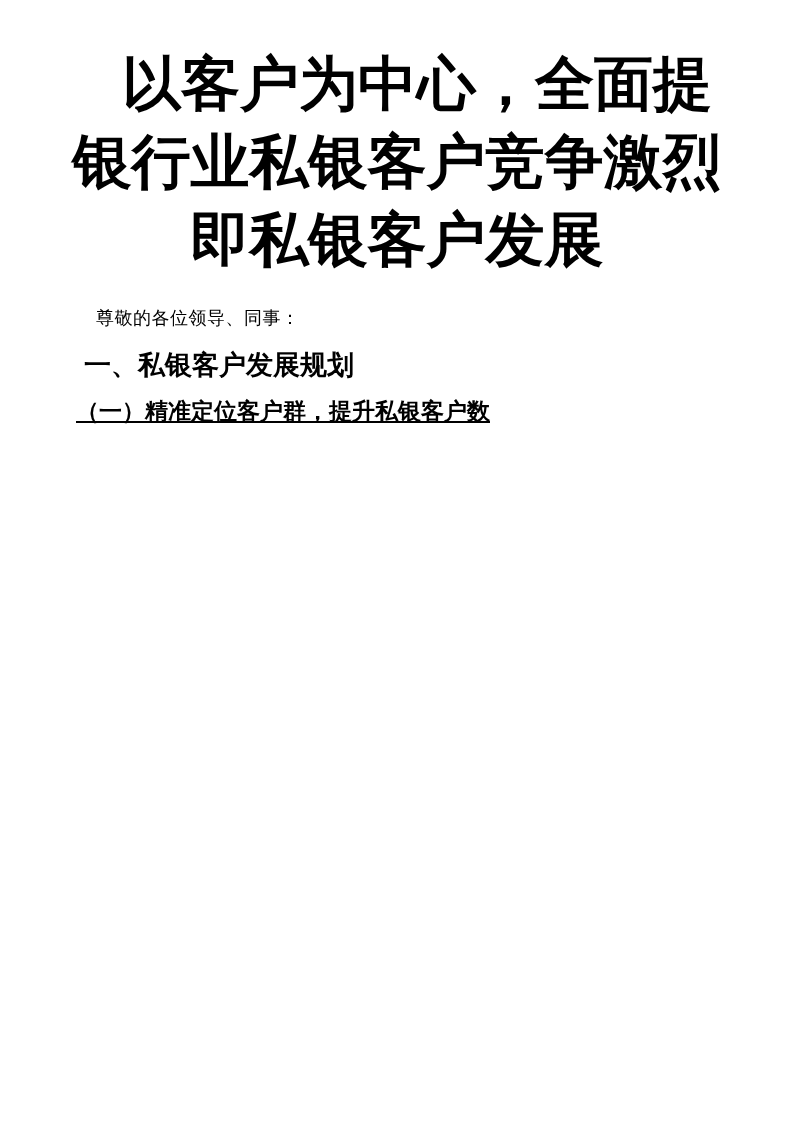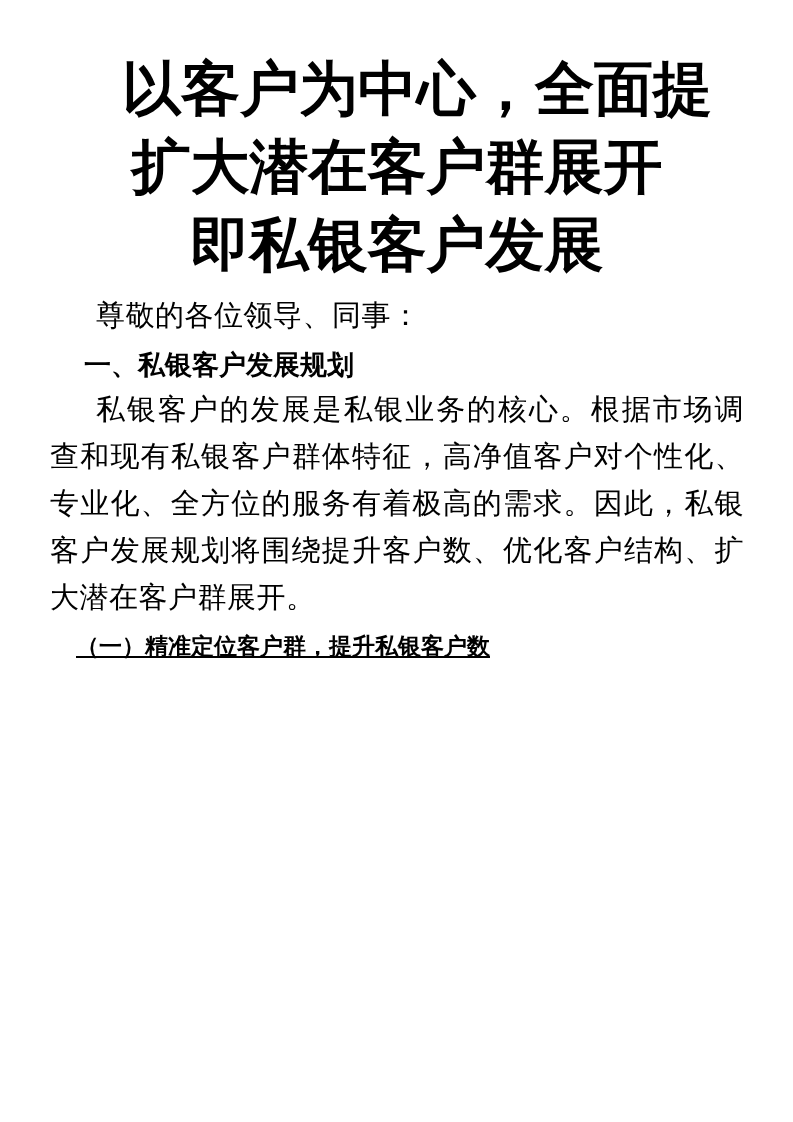--- a/index.html
+++ b/index.html
@@ -25,32 +25,32 @@
     font-weight: bold;
     font-size: 59px;
     line-height: 78px;
     text-align: center;
     margin: 0;
     letter-spacing: 0px;
   }
   .title-line {
     display: block;
     white-space: nowrap;
+    font-family: Liberation Mono, monospace;
   }
   .title-line.l1 { padding-left: 40px; }
   .body-text {
-    font-size: 29px;
+    font-size: 18px;
     line-height: 47px;
     text-align: justify;
     text-align-last: left;
     margin: 0;
     text-indent: 46px;
     font-weight: normal;
     letter-spacing: 0.5px;
-    font-family: Liberation Mono, monospace;
   }
   .salutation {
     margin-top: 10px;
   }
   .heading-1 {
     font-size: 27px;
     line-height: 47px;
     font-weight: bold;
     margin: 0;
     text-indent: 34px;
@@ -63,25 +63,24 @@
     text-indent: 26px;
     text-decoration: underline;
   }
 </style>
 </head>
 <body>
 
 <div class="page">
   <h1 class="title">
     <span class="title-line l1">以客户为中心，全面提</span>
-    <span class="title-line">扩大潜在客户群展开</span>
+    <span class="title-line">银行业私银客户竞争激烈</span>
     <span class="title-line">即私银客户发展</span>
   </h1>
 
   <p class="body-text salutation">尊敬的各位领导、同事：</p>
 
 
   <h2 class="heading-1">一、私银客户发展规划</h2>
 
-  <p class="body-text">私银客户的发展是私银业务的核心。根据市场调查和现有私银客户群体特征，高净值客户对个性化、专业化、全方位的服务有着极高的需求。因此，私银客户发展规划将围绕提升客户数、优化客户结构、扩大潜在客户群展开。</p>
 
   <h3 class="heading-2">（一）精准定位客户群，提升私银客户数</h3>
 </div>
 
 </body></html>

